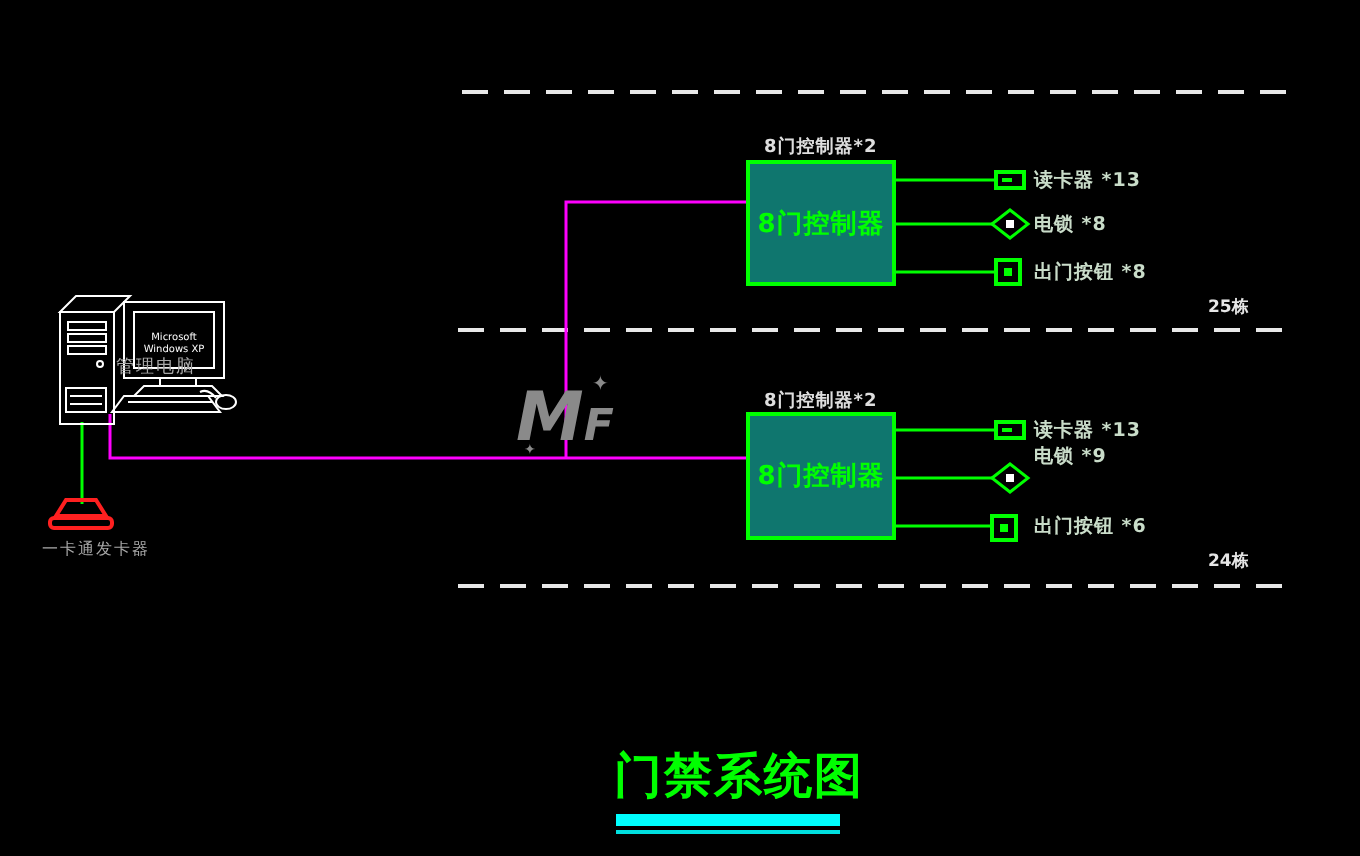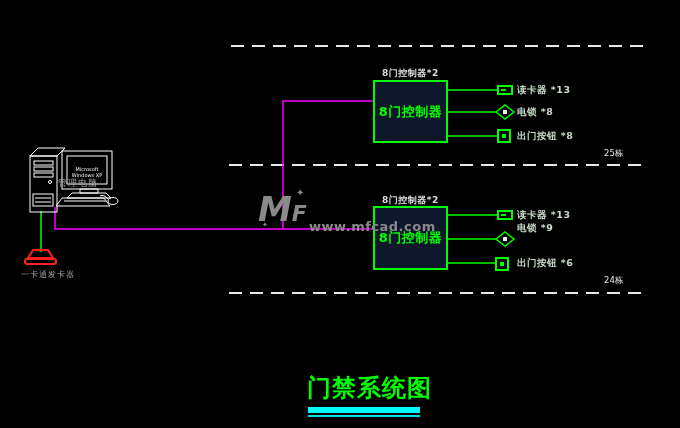--- a/index.html
+++ b/index.html
@@ -4,25 +4,25 @@
 <style>
   html,body{margin:0;padding:0;background:#000;}
   .canvas{
     position:relative;width:680px;height:428px;background:#000;overflow:hidden;
     font-family:"DejaVu Sans",sans-serif;
   }
   .abs{position:absolute;}
   .gray-label{color:#a8a8a8;font-size:9px;letter-spacing:1px;}
   .ctrl-count{color:#dedede;font-size:9px;font-weight:bold;letter-spacing:0.5px;z-index:6;}
   .ctrl-box{
-    border:2px solid #00ff00;background:#0f172a;display:flex;align-items:center;justify-content:center;z-index:4;
+    border:2px solid #00ff00;background:#0f766e;display:flex;align-items:center;justify-content:center;z-index:4;
   }
   .ctrl-name{color:#00ff00;font-size:13px;font-weight:bold;letter-spacing:0.5px;}
   .device-label{color:#c9dcc9;font-size:9.5px;font-weight:bold;letter-spacing:0.5px;}
-  .building-label{color:#e6e6e6;font-size:8.5px;font-weight:normal;}
+  .building-label{color:#e6e6e6;font-size:8.5px;font-weight:bold;}
   .wm{color:#8a8a8a;z-index:5;}
   .wm-logo{font-size:34px;font-weight:bold;font-style:italic;top:192px;left:258px;line-height:1;}
   .wm-spark{font-size:10px;}
   .wm-name{top:190px;left:309px;font-size:26px;font-weight:bold;letter-spacing:13px;line-height:1;}
   .wm-url{top:219px;left:309px;font-size:13px;font-weight:bold;letter-spacing:0.5px;}
   .title-text{top:376px;left:307px;color:#00ff00;font-size:24px;font-weight:bold;letter-spacing:1px;line-height:1;}
   .title-bar{top:407px;left:308px;width:112px;height:6px;background:#00ffff;}
   .title-line{top:415px;left:308px;width:112px;height:2px;background:#00e0e0;}
   svg{position:absolute;top:0;left:0;}
   .screen-text{color:#ffffff;font-size:5px;line-height:1.2;text-align:center;}
@@ -130,19 +130,18 @@
   <div class="abs device-label" style="top:209px;left:517px;">读卡器 *13</div>
   <div class="abs device-label" style="top:222px;left:517px;">电锁 *9</div>
   <div class="abs device-label" style="top:257px;left:517px;">出门按钮 *6</div>
   <div class="abs building-label" style="top:275px;left:604px;">24栋</div>
 
   <div class="abs wm wm-logo">
     <span class="wm-spark" style="position:absolute;top:-4px;left:38px;">✦</span>
     <span>M</span><span style="font-size:22px;">F</span>
     <span class="wm-spark" style="position:absolute;top:30px;left:4px;font-size:7px;">✦</span>
   </div>
-  <div class="abs wm wm-url">www.mfcad.com</div>
 
   <div class="abs title-text">门禁系统图</div>
   <div class="abs title-bar"></div>
   <div class="abs title-line"></div>
 
 </div>
 
 </body></html>

